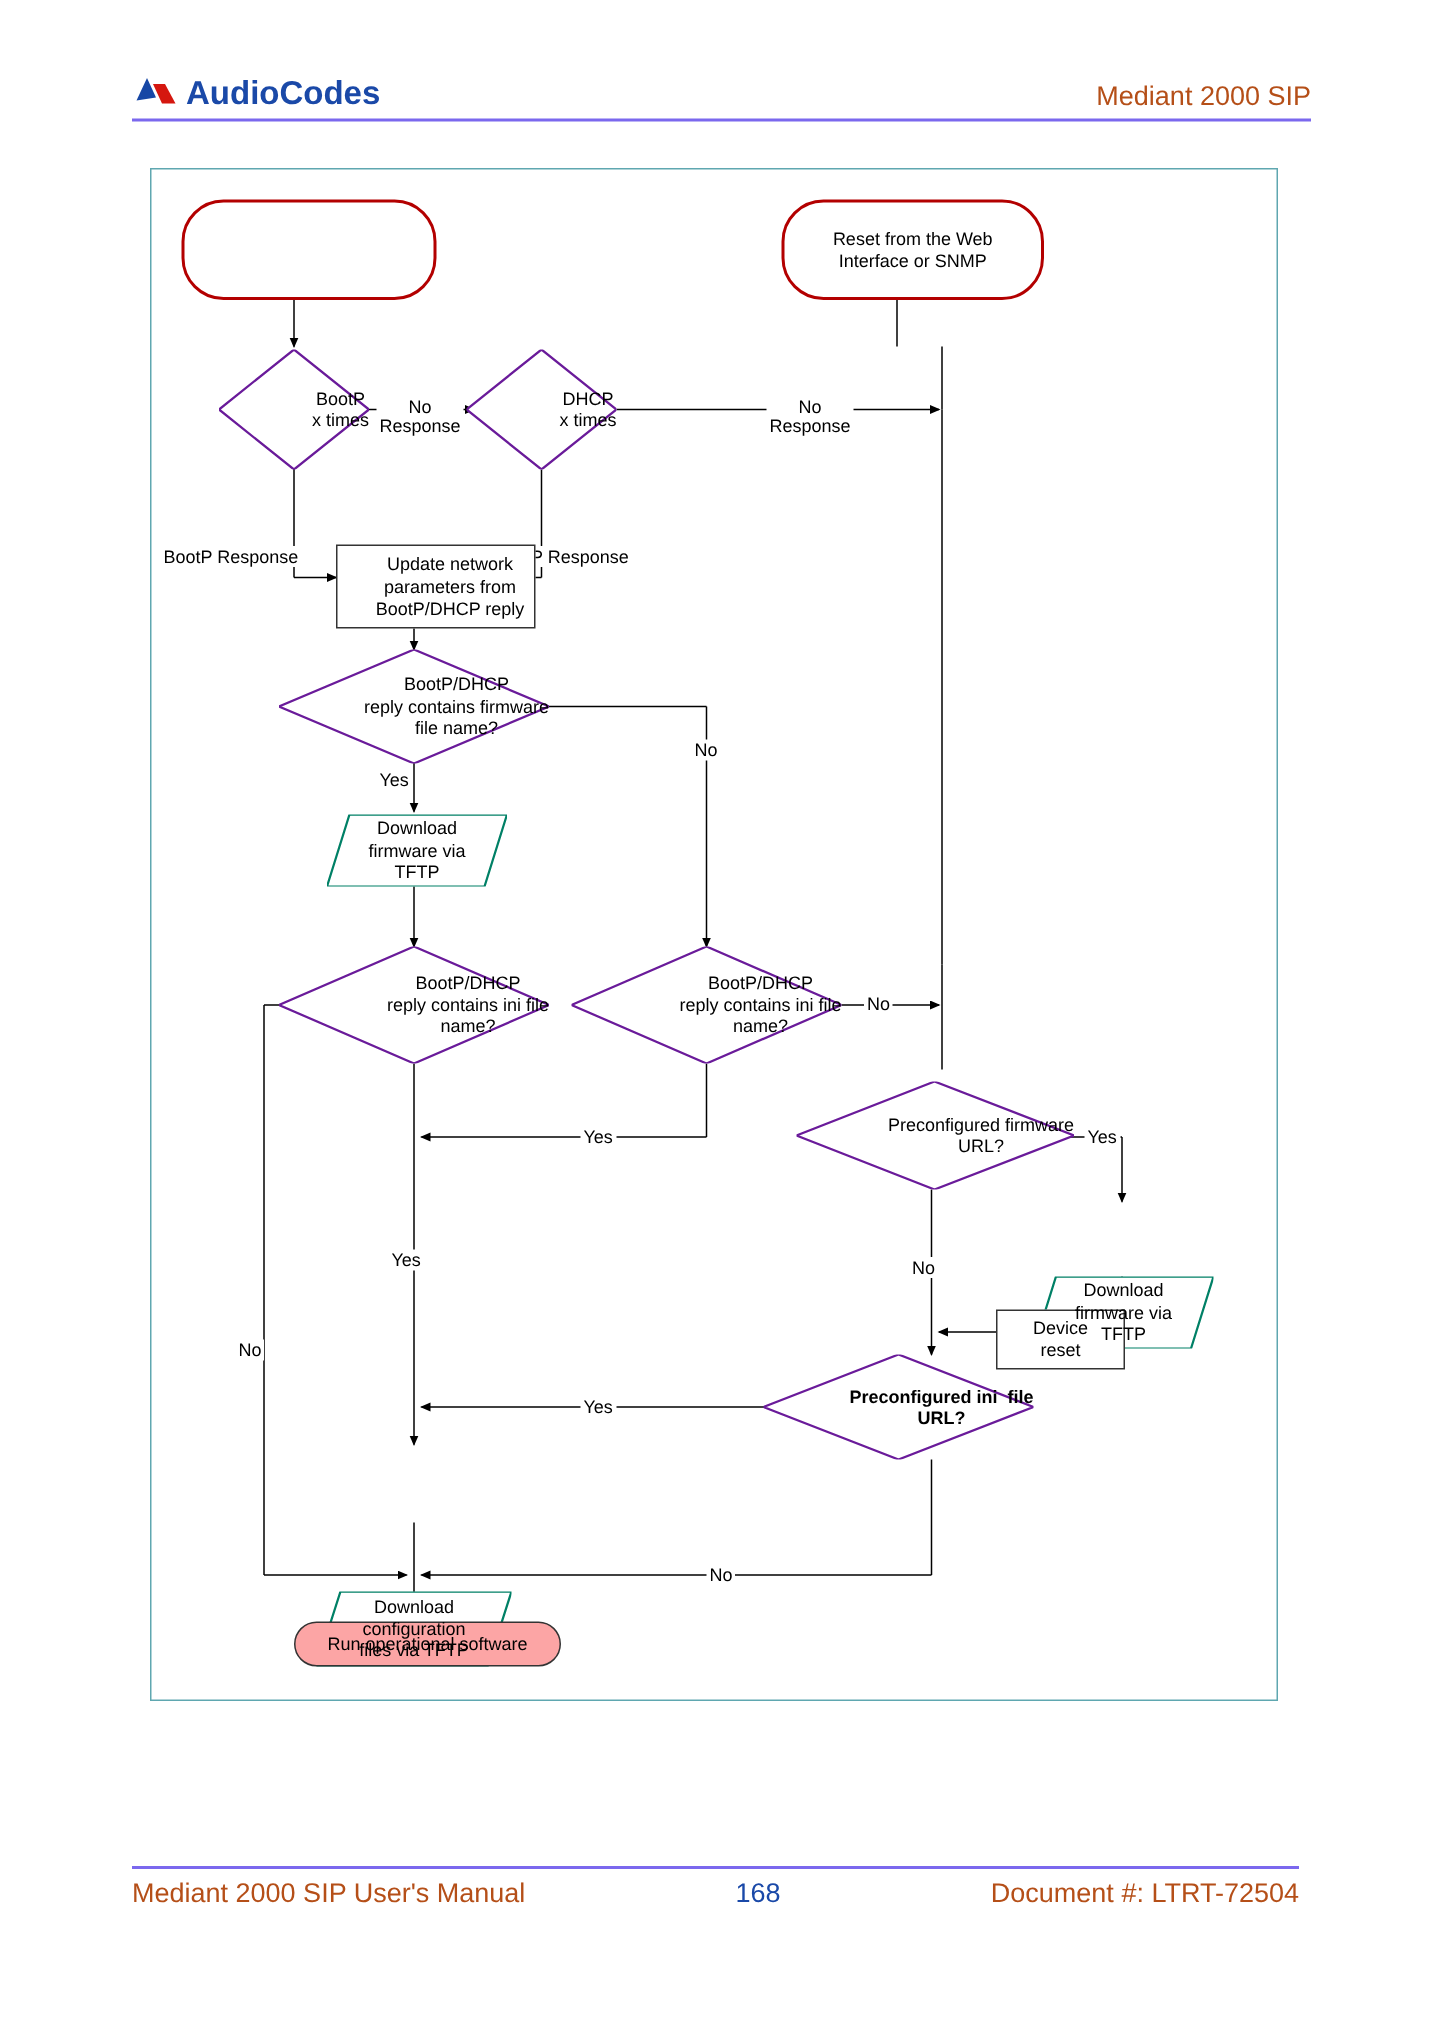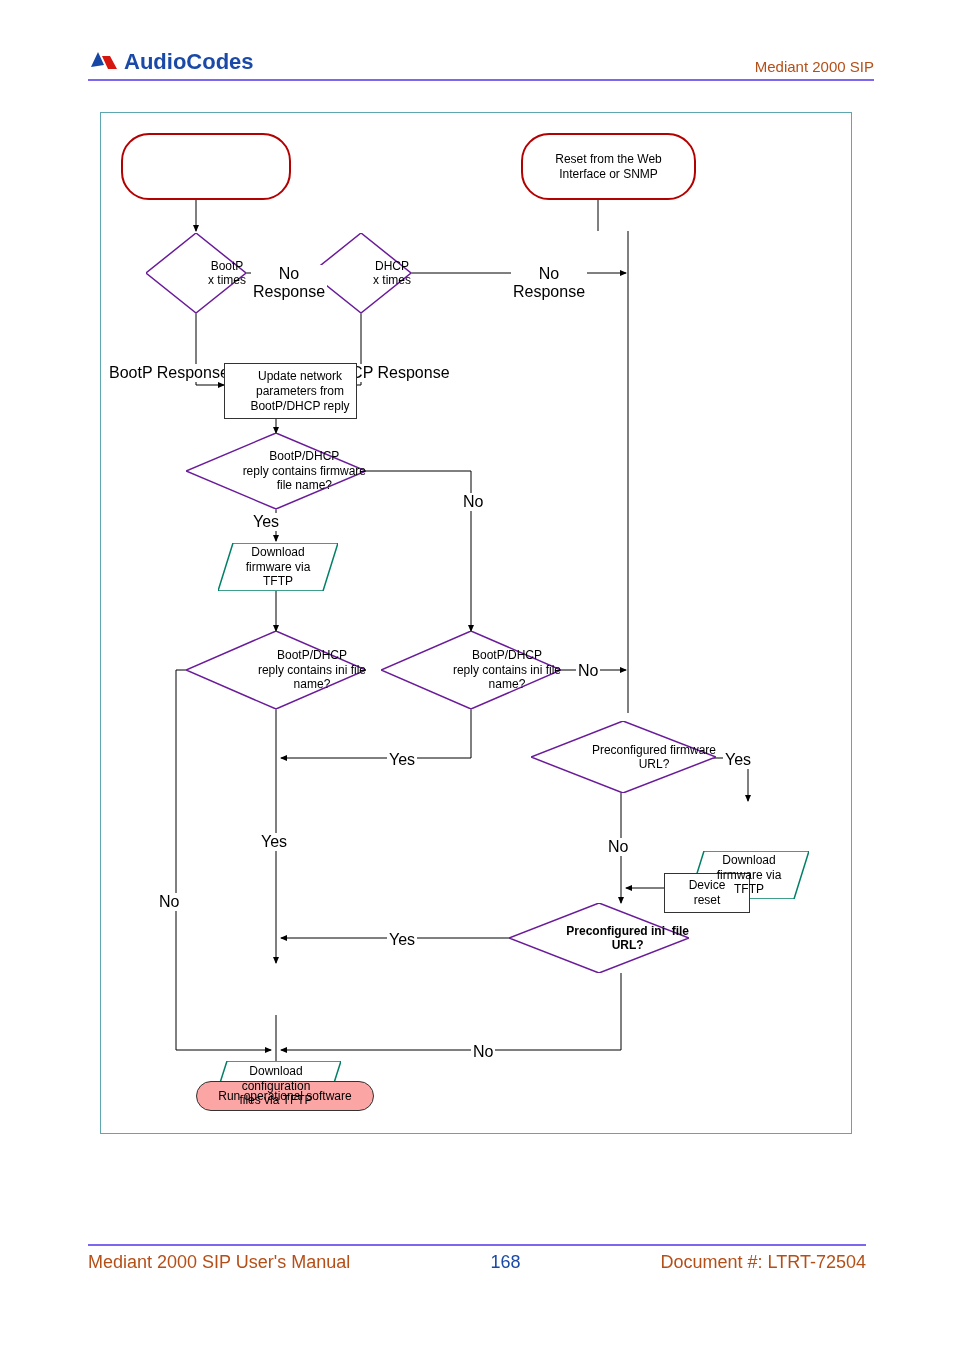--- a/index.html
+++ b/index.html
@@ -23,21 +23,21 @@
     right: 80px;
     height: 45px;
     border-bottom: 2px solid #7b68ee;
     display: flex;
     align-items: flex-end;
     justify-content: space-between;
     padding-bottom: 4px;
   }
   .header-right {
     color: #b54f18;
-    font-size: 15px;
+    font-size: 18px;
   }
   .logo {
     display: flex;
     align-items: center;
     color: #1a49a8;
     font-size: 22px;
     font-weight: 600;
   }
   .footer {
     position: absolute;
@@ -101,21 +101,21 @@
   .diamond .dtxt { position:relative; z-index:2; font-size:12px; text-align:center; line-height:1.2; }
   .para {
     position: relative;
     display:flex; align-items:center; justify-content:center;
     font-size:12px;
     text-align:center;
     line-height:1.2;
   }
   .para svg { position:absolute; left:0; top:0; }
   .para .ptxt { position:relative; z-index:2; }
-  .edge-label { font-size: 16px; background:#fff; padding:0 2px; }
+  .edge-label { font-size: 12px; background:#fff; padding:0 2px; }
 </style>
 </head>
 <body>
 
 <div class="page">
 
   <div class="header">
     <div class="logo">
       <svg width="32" height="26" viewBox="0 0 32 26" style="margin-right:4px;">
         <path d="M3 18 L10 3 L16 16 Z" fill="#1747a5"></path>

